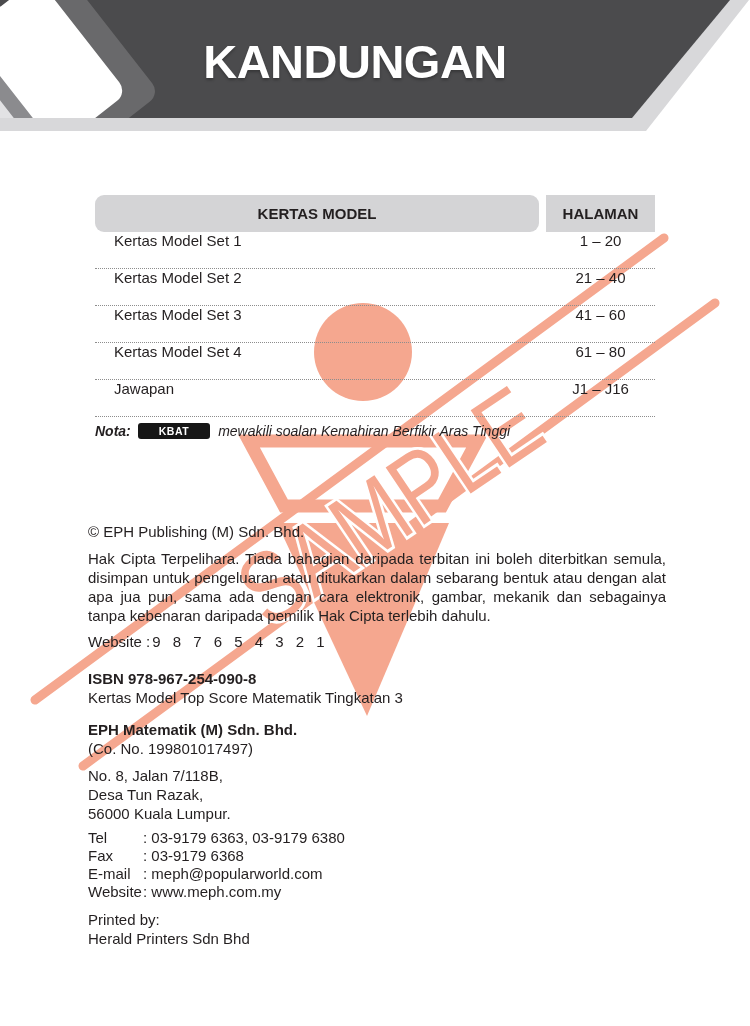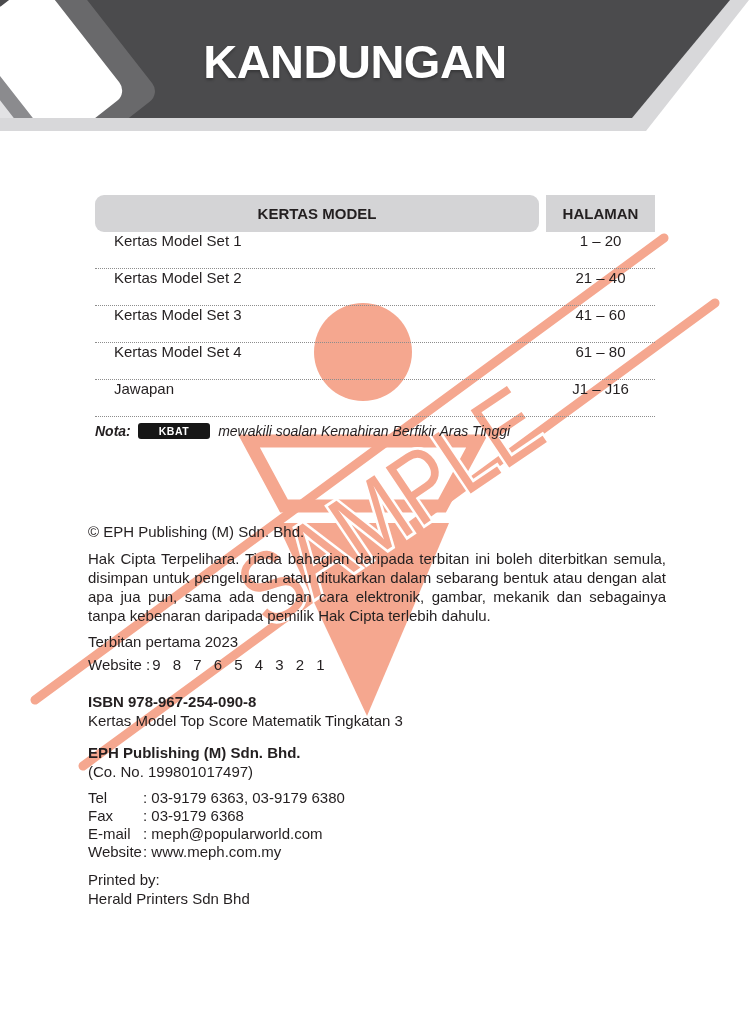--- a/index.html
+++ b/index.html
@@ -120,29 +120,33 @@
 
 <div class="nota">
   <span class="nota-label">Nota:</span>
   <span class="kbat-badge">KBAT</span>
   <span class="nota-text">mewakili soalan Kemahiran Berfikir Aras Tinggi</span>
 </div>
 
 <div class="imprint">
   <p class="copyright">© EPH Publishing (M) Sdn. Bhd.</p>
   <p class="rights">Hak Cipta Terpelihara. Tiada bahagian daripada terbitan ini boleh diterbitkan semula, disimpan untuk pengeluaran atau ditukarkan dalam sebarang bentuk atau dengan alat apa jua pun, sama ada dengan cara elektronik, gambar, mekanik dan sebagainya tanpa kebenaran daripada pemilik Hak Cipta terlebih dahulu.</p>
-  <p class="edition">Terbitan pertama 2023</p>
   <p class="cetakan"><span>Website :</span><span class="digits">9 8 7 6 5 4 3 2 1</span></p>
   <p class="isbn-block">
     <span class="bold">ISBN 978-967-254-090-8</span><br>
     <span>Kertas Model Top Score Matematik Tingkatan 3</span>
   </p>
   <p class="pub-block">
-    <span class="bold">EPH Publishing (M) Sdn. Bhd.</span><br>
+    <span class="bold">EPH Matematik (M) Sdn. Bhd.</span><br>
     <span>(Co. No. 199801017497)</span>
+  </p>
+  <p class="address">
+    <span>No. 8, Jalan 7/118B,</span><br>
+    <span>Desa Tun Razak,</span><br>
+    <span>56000 Kuala Lumpur.</span>
   </p>
   <div class="contacts">
     <div class="contact-line">
       <span class="c-label">Tel</span>
       <span class="c-value">: 03-9179 6363, 03-9179 6380</span>
     </div>
     <div class="contact-line">
       <span class="c-label">Fax</span>
       <span class="c-value">: 03-9179 6368</span>
     </div>

